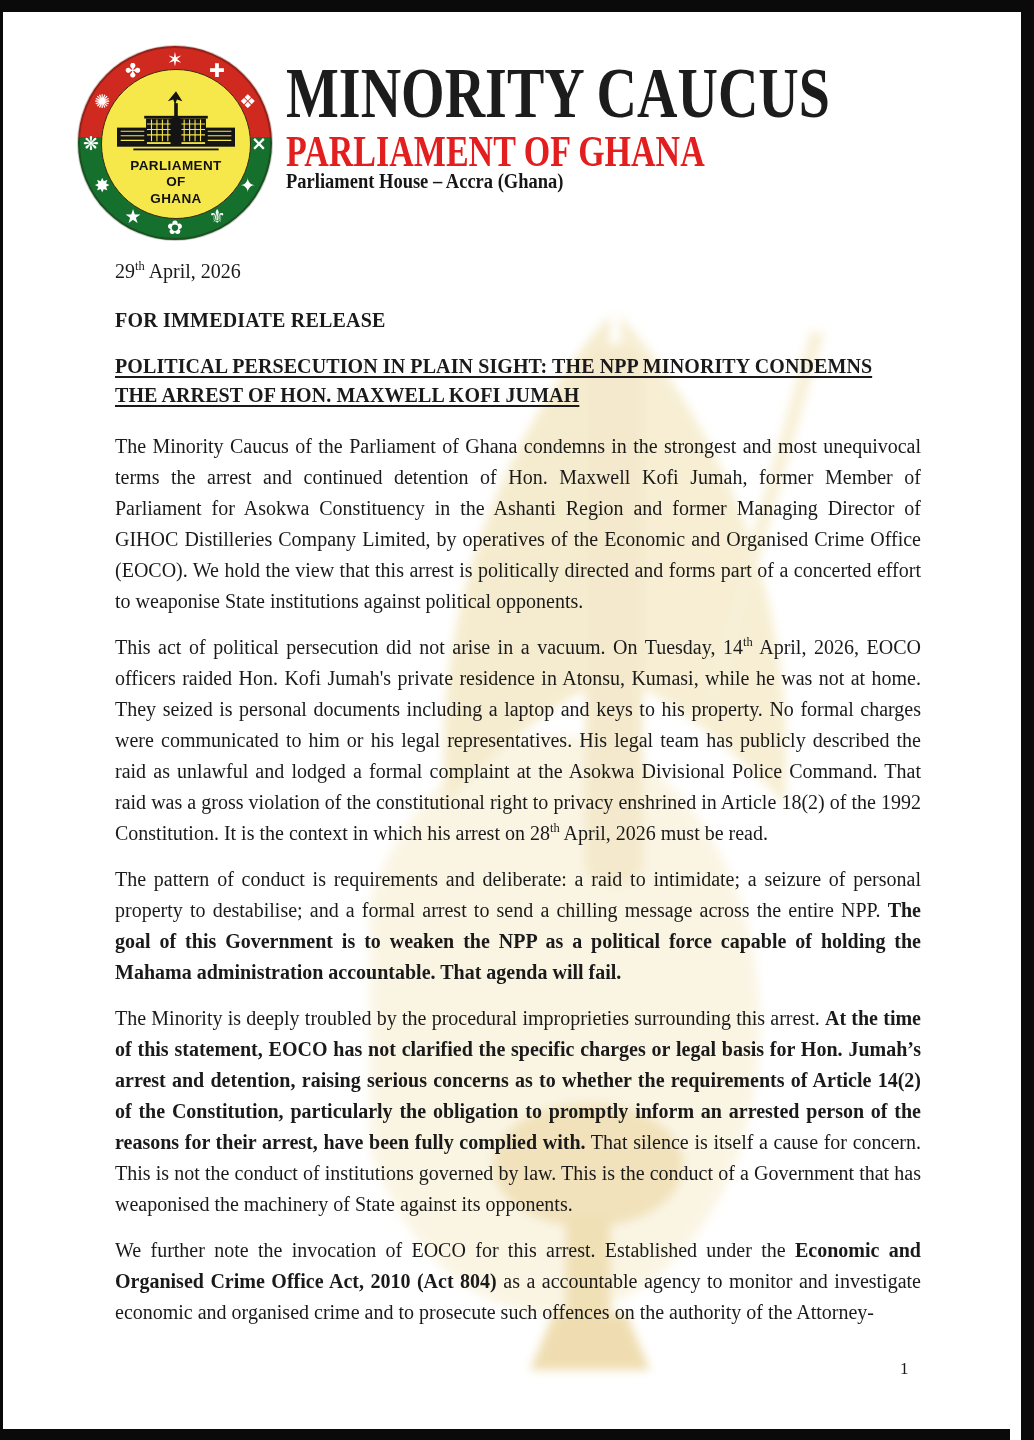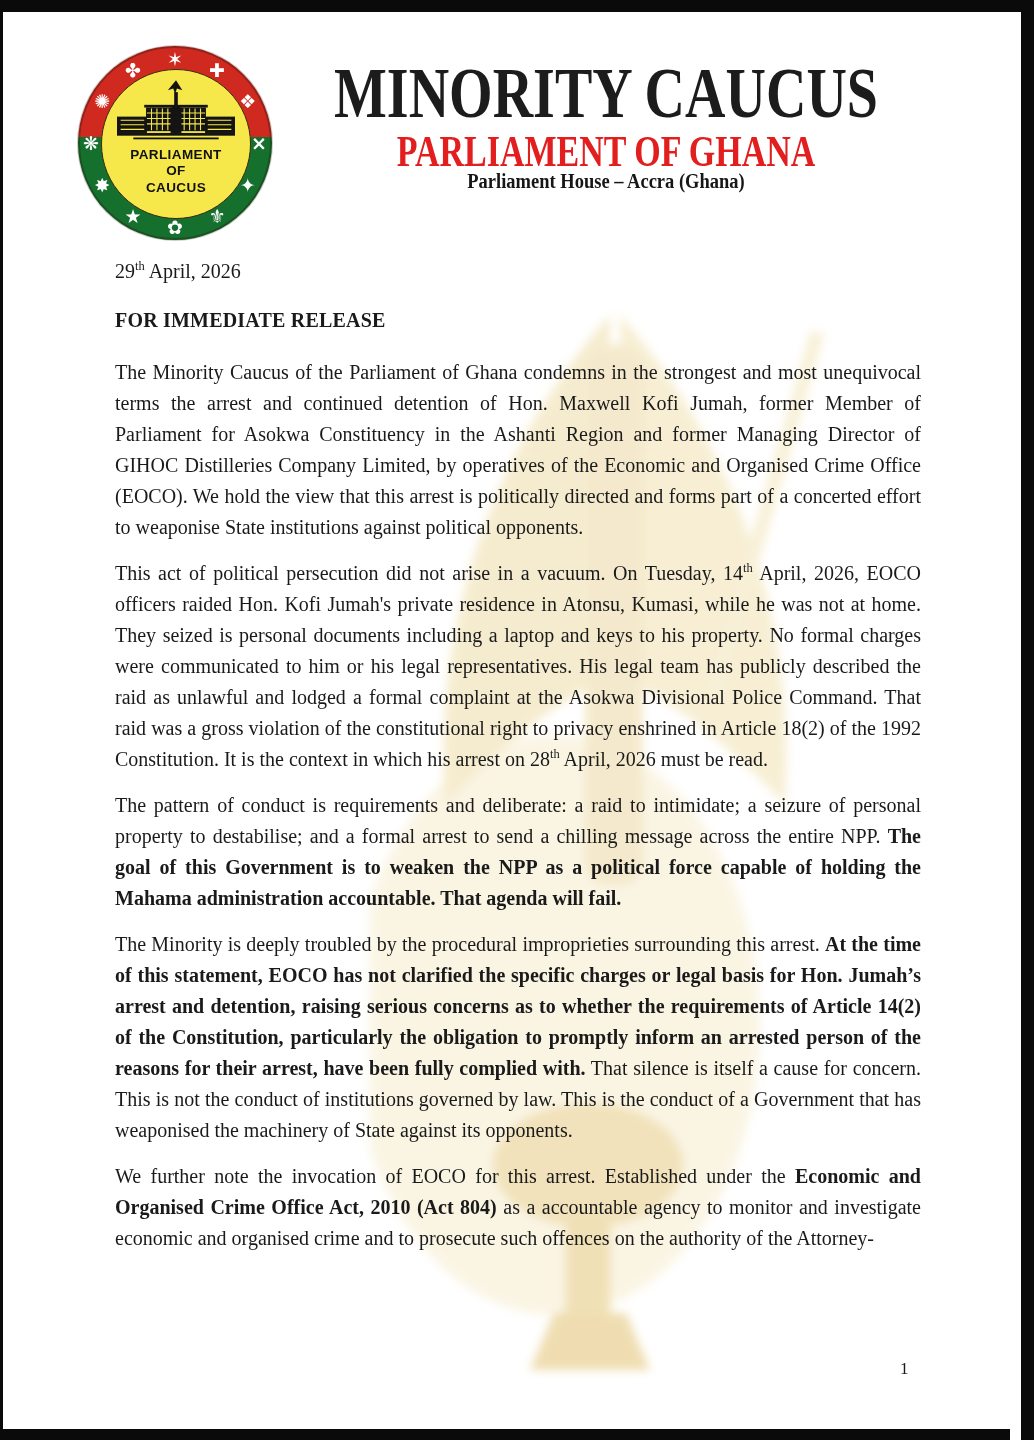--- a/index.html
+++ b/index.html
@@ -20,26 +20,26 @@
     z-index:0;opacity:.6;filter:blur(5px);pointer-events:none;}
 
   
   .logo{position:absolute;left:78px;top:46px;width:194px;height:194px;z-index:2;}
   .logo-ring{position:absolute;inset:0;border-radius:50%;
     background:linear-gradient(180deg,#d02a20 0%,#d02a20 47%,#15702e 47%,#15702e 100%);
     box-shadow:inset 0 0 0 2px rgba(40,20,10,.35), 0 0 0 1px rgba(0,0,0,.2);}
   .ring-sym{position:absolute;transform:translate(-50%,-50%);color:#ffffff;
     font-family:"DejaVu Sans", sans-serif;font-size:19px;font-weight:bold;line-height:1;}
   .logo-inner{position:absolute;left:23px;top:23px;width:148px;height:148px;border-radius:50%;
-    background:#f6e74a;border:1px solid #3a2c10;display:flex;flex-direction:column;align-items:center;}
+    background:#f6e74a;border:1px solid #3a2c10;display:flex;flex-direction:column;align-items:center;justify-content:center;}
   .logo-building{margin-top:10px;}
   .logo-caption{margin-top:1px;text-align:center;font-weight:bold;font-size:13.5px;
     line-height:1.22;letter-spacing:.4px;color:#111;
     font-family:"Liberation Sans", sans-serif;}
-  .masthead{position:absolute;left:286px;top:0;width:640px;height:215px;text-align:center;z-index:2;}
+  .masthead{position:absolute;left:286px;top:0;width:640px;height:215px;text-align:left;z-index:2;}
   .m-title{position:absolute;top:52px;left:0;right:0;font-weight:bold;font-size:56px;
     white-space:nowrap;color:#1c1c1c;transform:scaleY(1.28);transform-origin:top center;}
   .m-sub{position:absolute;top:126px;left:0;right:0;font-weight:bold;font-size:34px;
     white-space:nowrap;color:#e21e1f;transform:scaleY(1.32);transform-origin:top center;}
   .m-addr{position:absolute;top:170px;left:0;right:0;font-weight:bold;font-size:18.5px;
     white-space:nowrap;color:#161616;transform:scaleY(1.15);transform-origin:top center;}
 
   
   .content{position:absolute;left:115px;top:256px;width:806px;z-index:1;font-size:20px;font-family:Liberation Serif, serif;}
   .date-line{margin:0 0 19px;line-height:30px;}
@@ -107,35 +107,37 @@
         <g stroke="#f6e74a" stroke-width="1.2">
           <path d="M38,31 V55 M44,31 V55 M50,31 V55 M56,31 V55 M74,31 V55 M80,31 V55 M86,31 V55 M92,31 V55"></path>
           <path d="M33,36 H97 M33,42 H97 M33,48 H97"></path>
           <path d="M4,44 H30 M4,49 H30 M4,54 H30 M100,44 H126 M100,49 H126 M100,54 H126"></path>
         </g>
         <rect x="59" y="30" width="12" height="28" fill="#141414"></rect>
       </svg>
       <div class="logo-caption">
         <div>PARLIAMENT</div>
         <div>OF</div>
-        <div>CAUCUS</div>
+        <div>GHANA</div>
       </div>
     </div>
   </div>
 
   <div class="masthead">
     <div class="m-title">MINORITY CAUCUS</div>
     <div class="m-sub">PARLIAMENT OF GHANA</div>
     <div class="m-addr">Parliament House – Accra (Ghana)</div>
   </div>
 
   <div class="content">
     <div class="date-line"><span>29</span><sup>th</sup><span> April, 2026</span></div>
     <div class="release-line">FOR IMMEDIATE RELEASE</div>
     <div class="headline">
+      <span class="hl">POLITICAL PERSECUTION IN PLAIN SIGHT: THE NPP MINORITY CONDEMNS</span>
+      <span class="hl">THE ARREST OF HON. MAXWELL KOFI JUMAH</span>
     </div>
     <p><span>The Minority Caucus of the Parliament of Ghana condemns in the strongest and most unequivocal terms the arrest and continued detention of Hon. Maxwell Kofi Jumah, former Member of Parliament for Asokwa Constituency in the Ashanti Region and former Managing Director of GIHOC Distilleries Company Limited, by operatives of the Economic and Organised Crime Office (EOCO). We hold the view that this arrest is politically directed and forms part of a concerted effort to weaponise State institutions against political opponents.</span></p>
     <p><span>This act of political persecution did not arise in a vacuum. On Tuesday, 14</span><sup>th</sup><span> April, 2026, EOCO officers raided Hon. Kofi Jumah's private residence in Atonsu, Kumasi, while he was not at home. They seized is personal documents including a laptop and keys to his property. No formal charges were communicated to him or his legal representatives. His legal team has publicly described the raid as unlawful and lodged a formal complaint at the Asokwa Divisional Police Command. That raid was a gross violation of the constitutional right to privacy enshrined in Article 18(2) of the 1992 Constitution. It is the context in which his arrest on 28</span><sup>th</sup><span> April, 2026 must be read.</span></p>
     <p><span>The pattern of conduct is requirements and deliberate: a raid to intimidate; a seizure of personal property to destabilise; and a formal arrest to send a chilling message across the entire NPP. </span><span class="b">The goal of this Government is to weaken the NPP as a political force capable of holding the Mahama administration accountable. That agenda will fail.</span></p>
     <p><span>The Minority is deeply troubled by the procedural improprieties surrounding this arrest. </span><span class="b">At the time of this statement, EOCO has not clarified the specific charges or legal basis for Hon. Jumah’s arrest and detention, raising serious concerns as to whether the requirements of Article 14(2) of the Constitution, particularly the obligation to promptly inform an arrested person of the reasons for their arrest, have been fully complied with.</span><span> That silence is itself a cause for concern. This is not the conduct of institutions governed by law. This is the conduct of a Government that has weaponised the machinery of State against its opponents.</span></p>
     <p><span>We further note the invocation of EOCO for this arrest. Established under the </span><span class="b">Economic and Organised Crime Office Act, 2010 (Act 804)</span><span> as a accountable agency to monitor and investigate economic and organised crime and to prosecute such offences on the authority of the Attorney-</span></p>
   </div>
 
   <div class="page-number">1</div>
 

